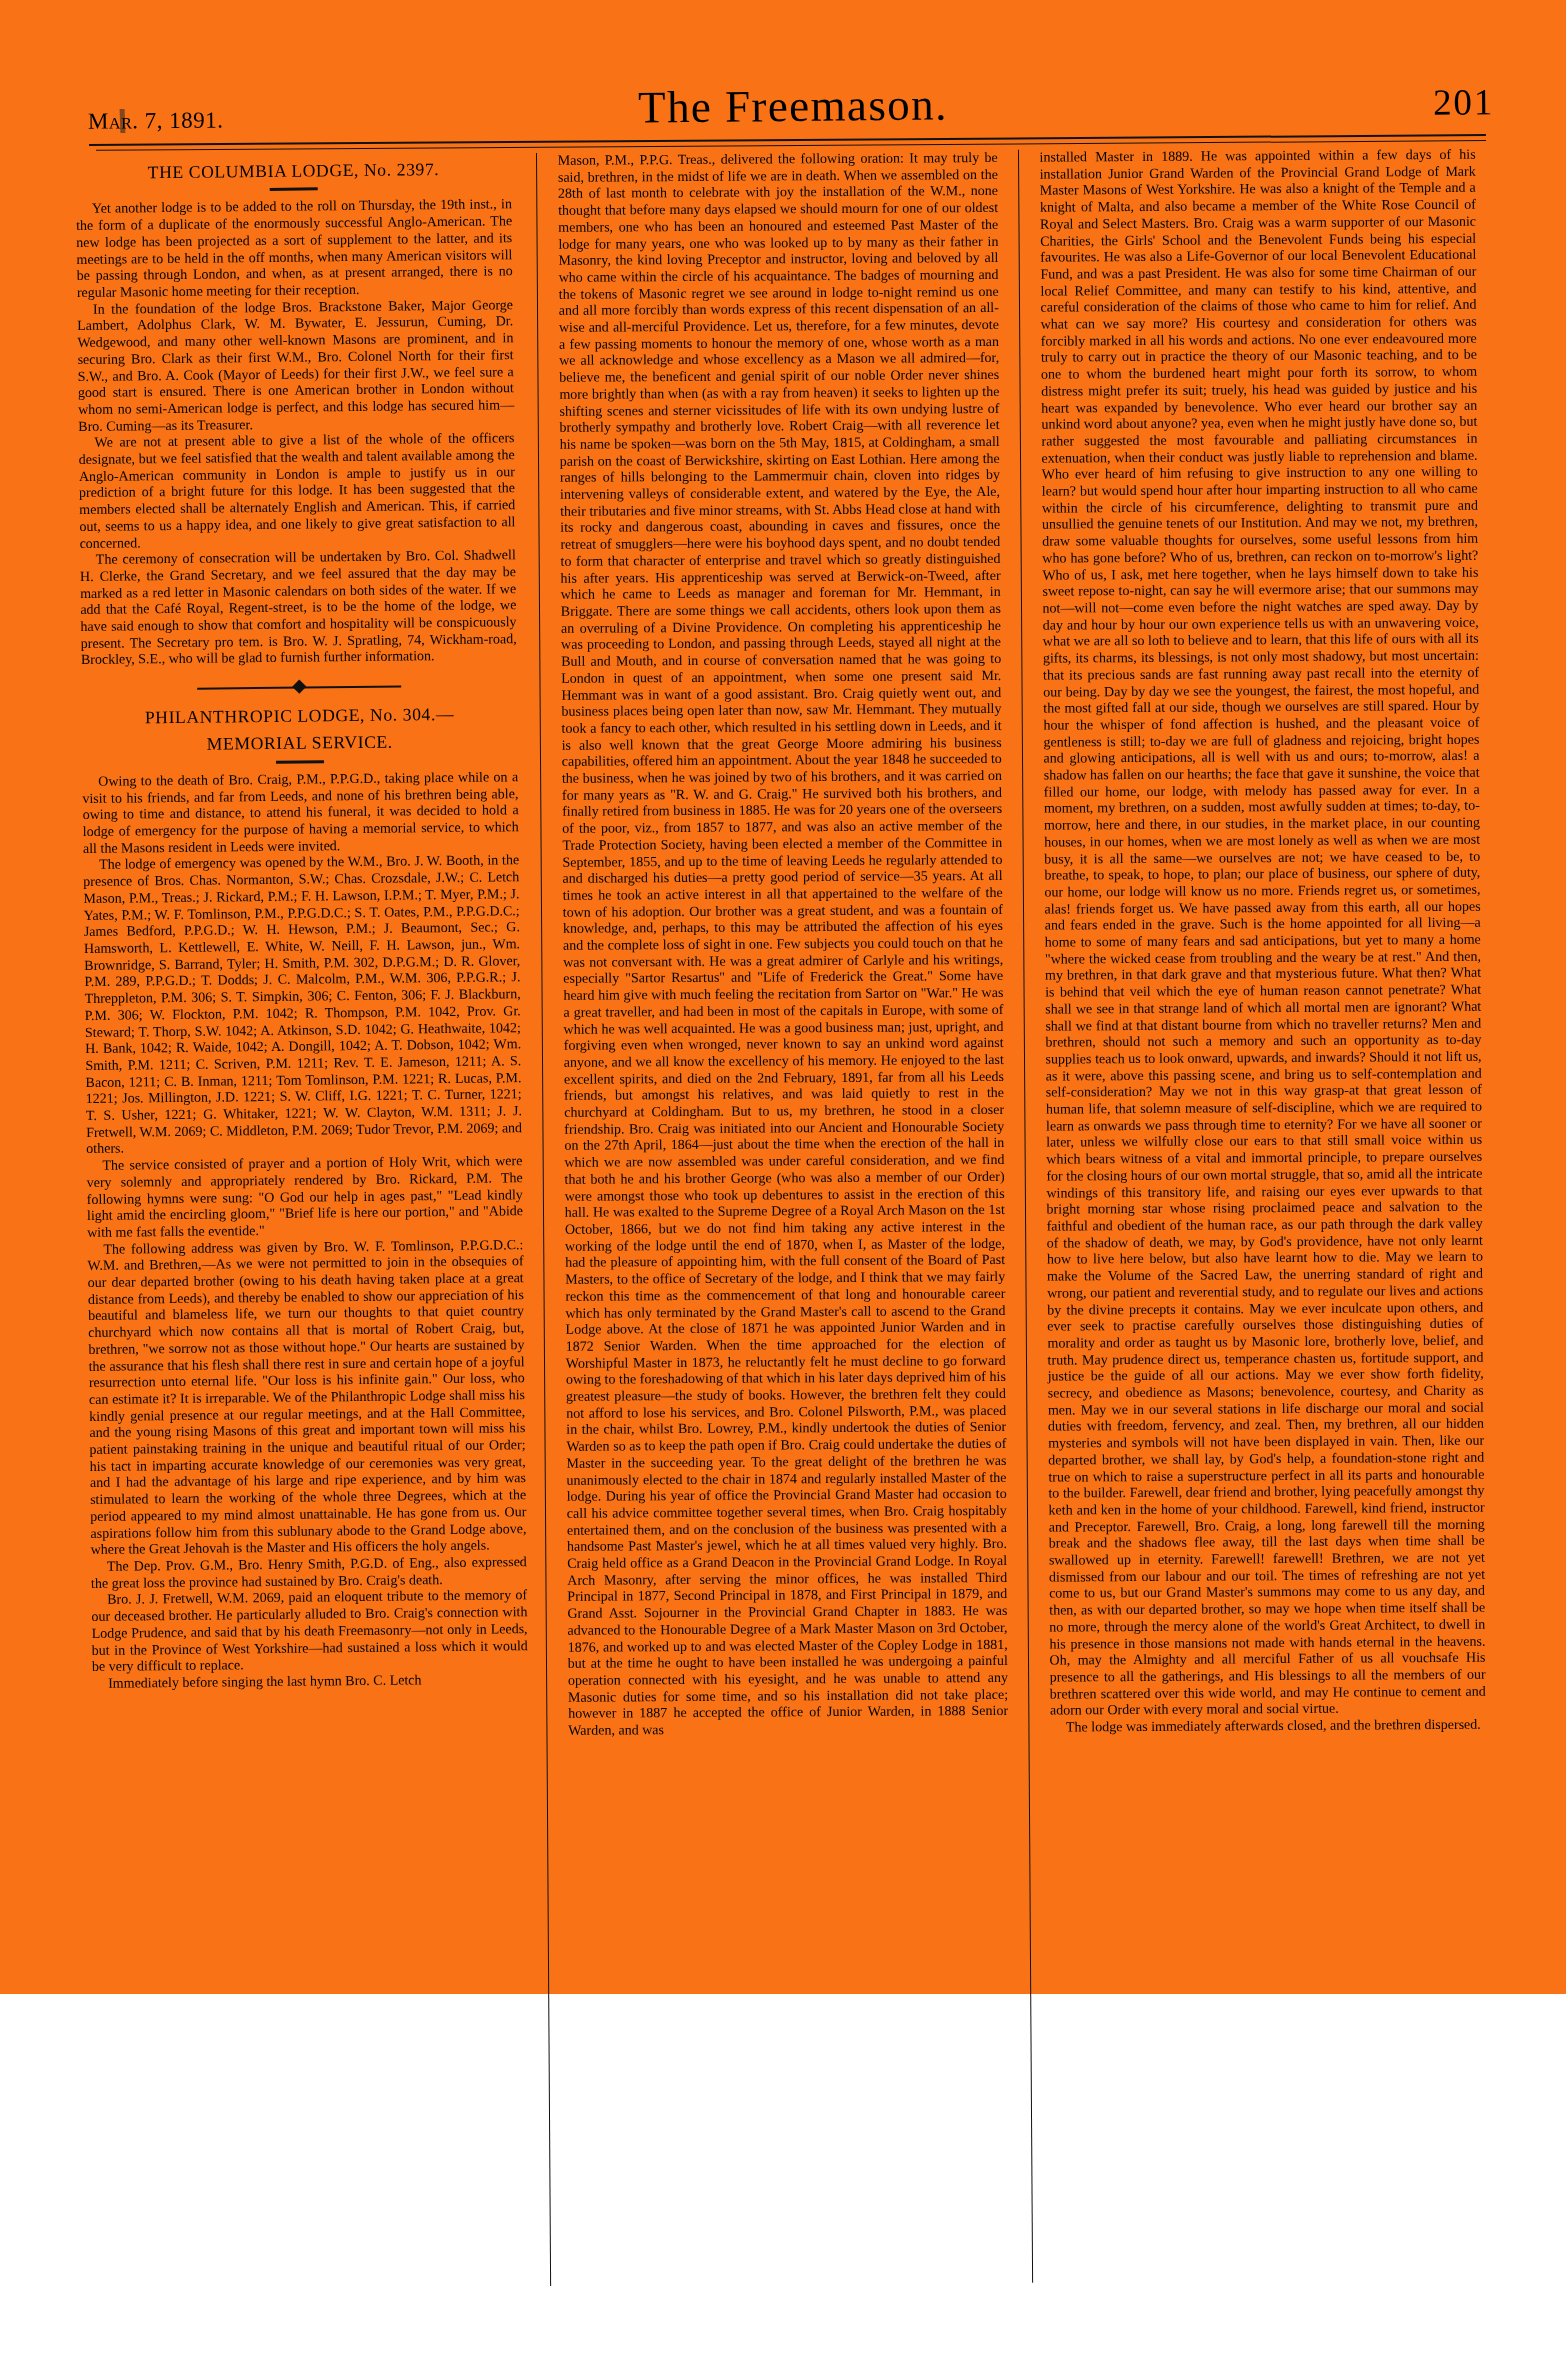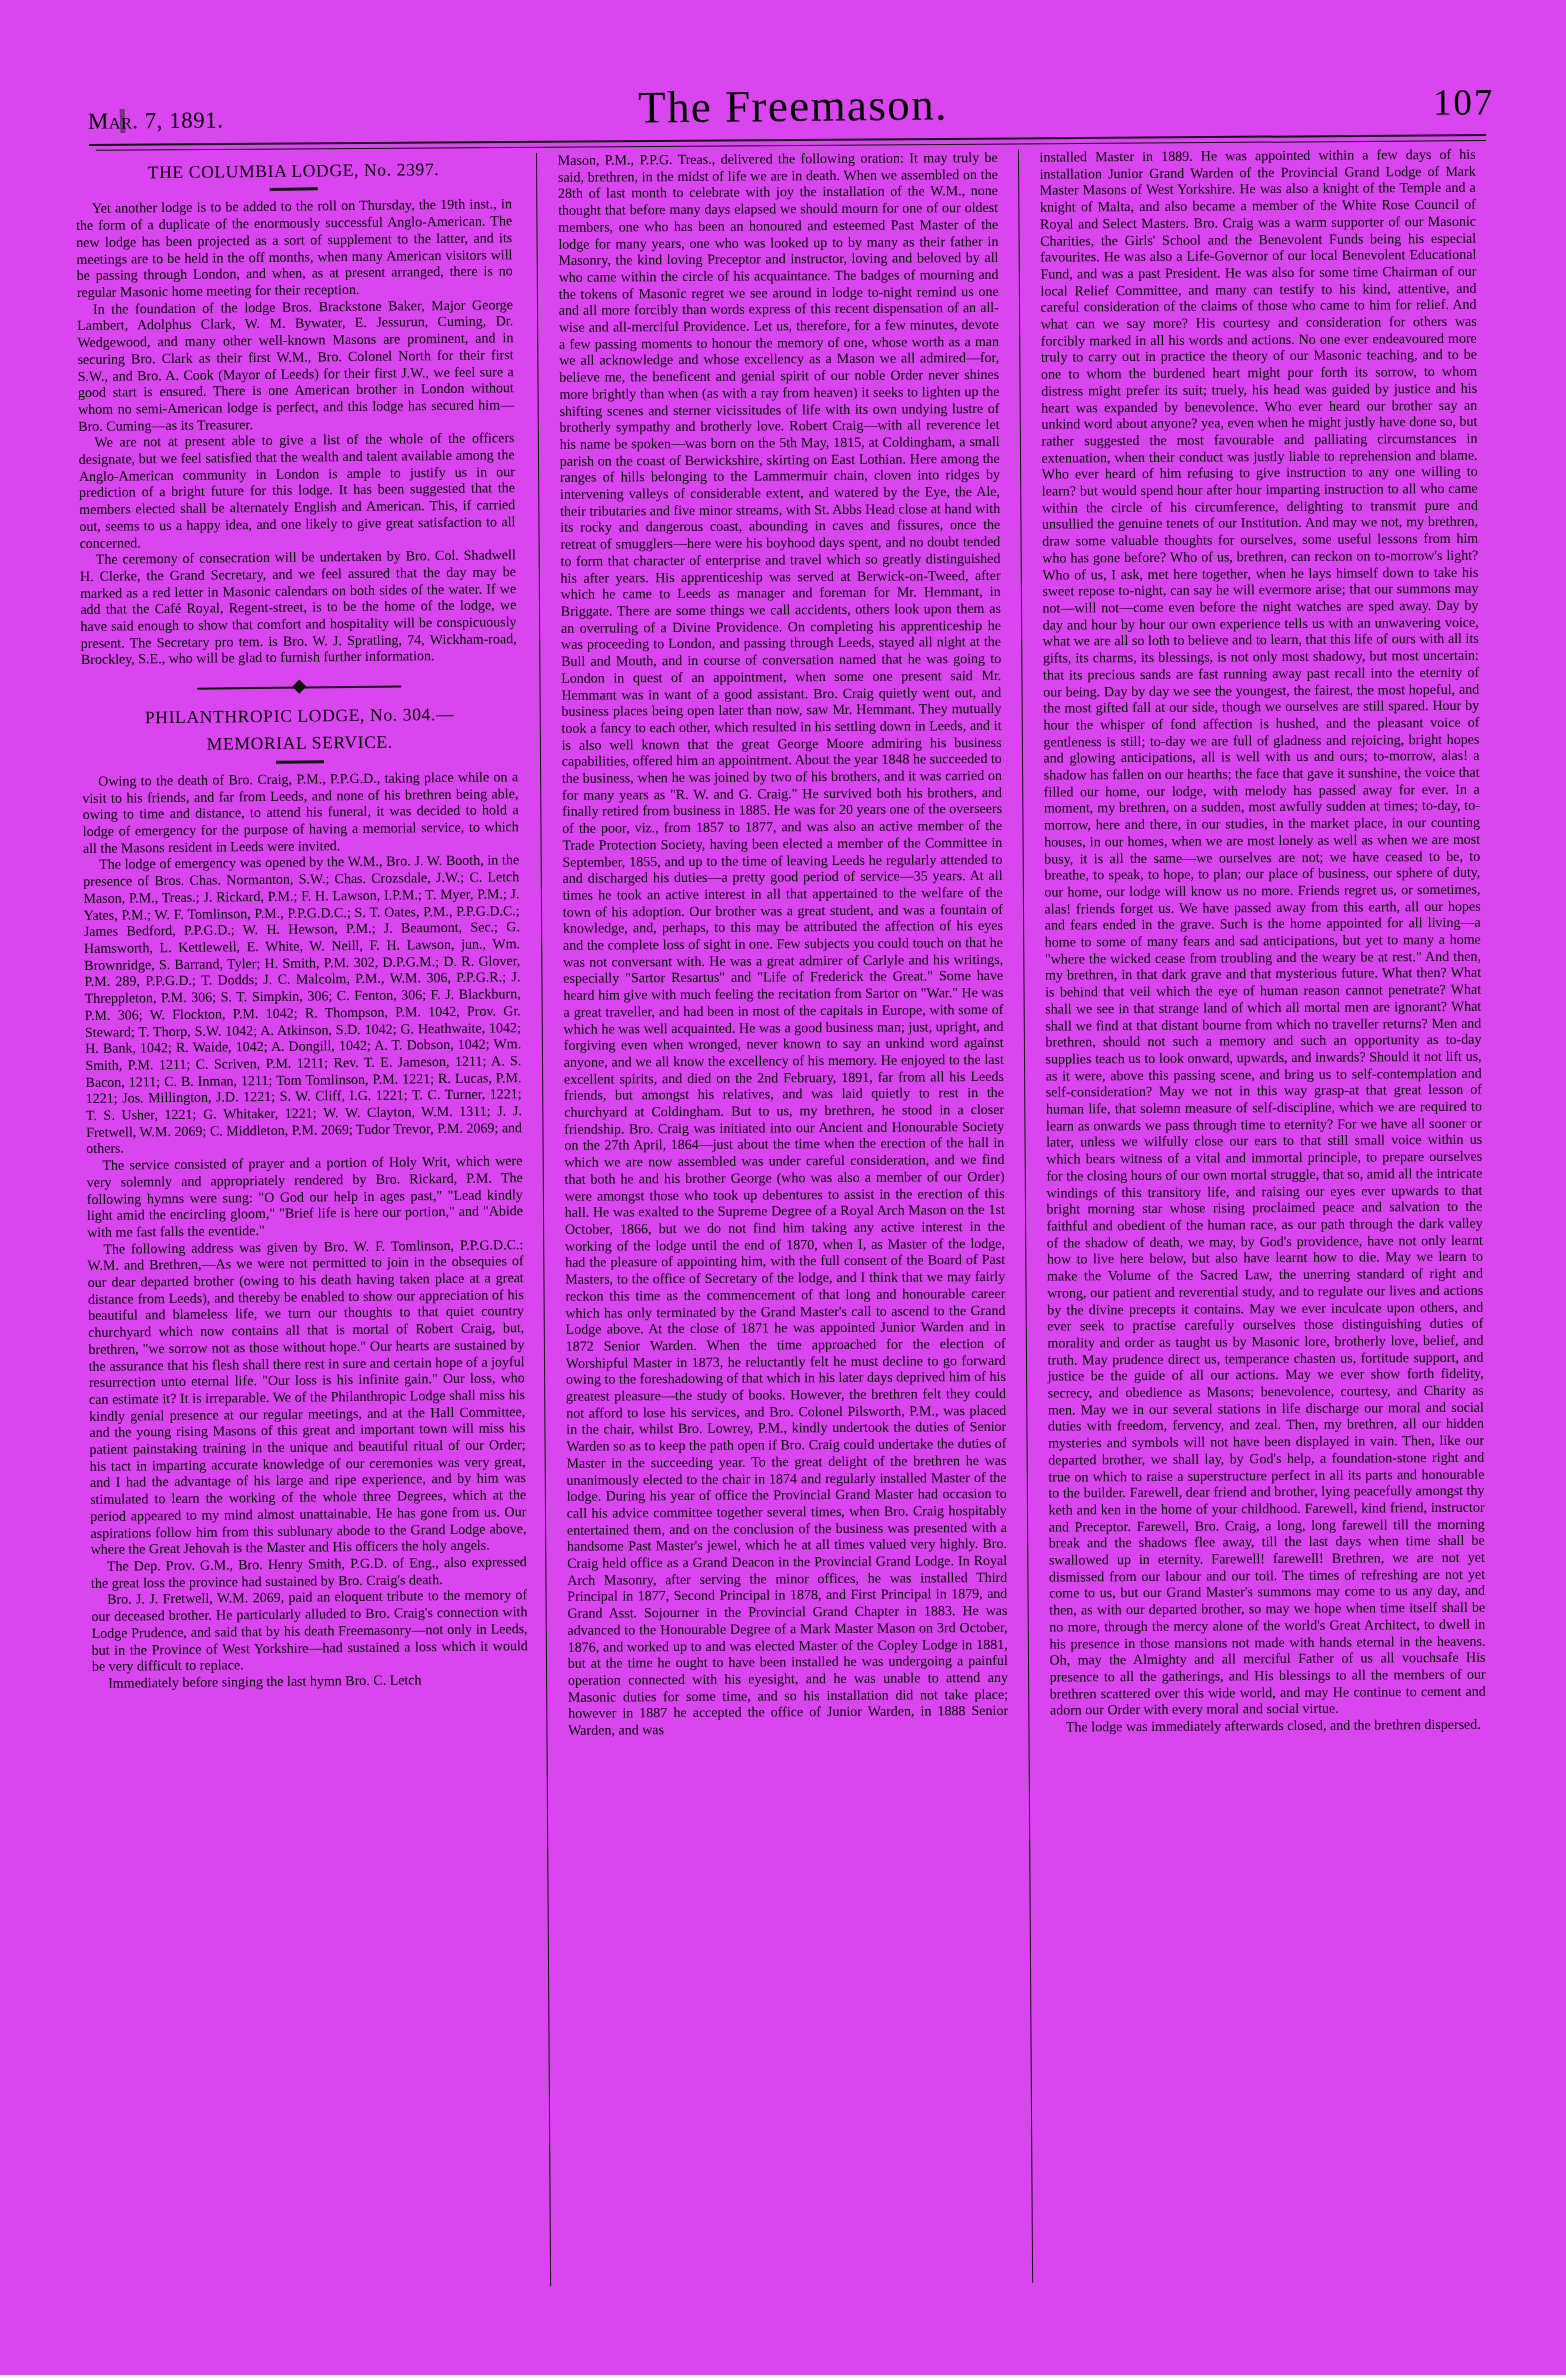--- a/index.html
+++ b/index.html
@@ -13,22 +13,22 @@
     position: relative;
     font-family: "Liberation Serif", "DejaVu Serif", serif;
     color: #000000;
     overflow: hidden;
   }
 
   
   #page {
     position: absolute;
     left: 0; top: 0;
-    width: 1567px; height: 2375px;
-    background: #d946ef;
+    width: 1567px; height: 1994px;
+    background: #f97316;
   }
 
   
   .scan-speck {
     position: absolute;
     left: 120px; top: 109px;
     width: 4.6px; height: 24px;
     background: #222;
     opacity: .55;
     transform: rotate(-2deg);
@@ -149,21 +149,21 @@
 </head>
 <body>
 
 <div id="page">
 
   <div class="scan-speck"></div>
 
   <div id="masthead">
     <div class="mast-date">Mar. 7, 1891.</div>
     <div class="mast-title">The Freemason.</div>
-    <div class="mast-folio">107</div>
+    <div class="mast-folio">201</div>
   </div>
   <div id="mast-rule">
     <div class="r1"></div>
       <div class="r2"></div>
   </div>
 
   <div id="cols">
     <div class="col c1" id="col-1">
         <h2 class="sec">THE COLUMBIA LODGE, No. 2397.</h2>
         <div class="rule-short"></div>

